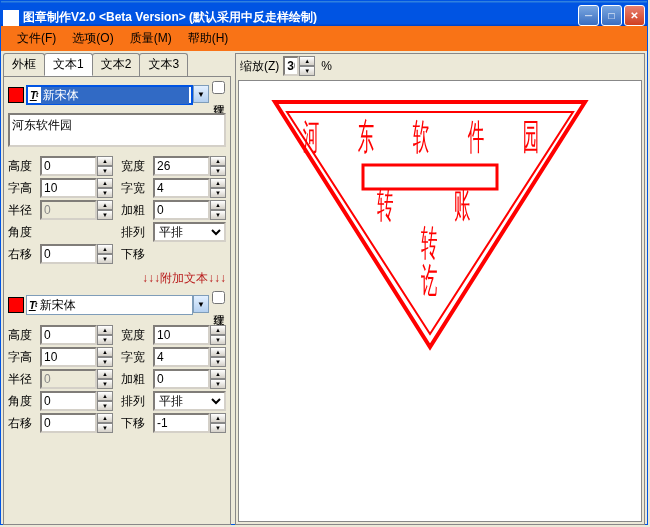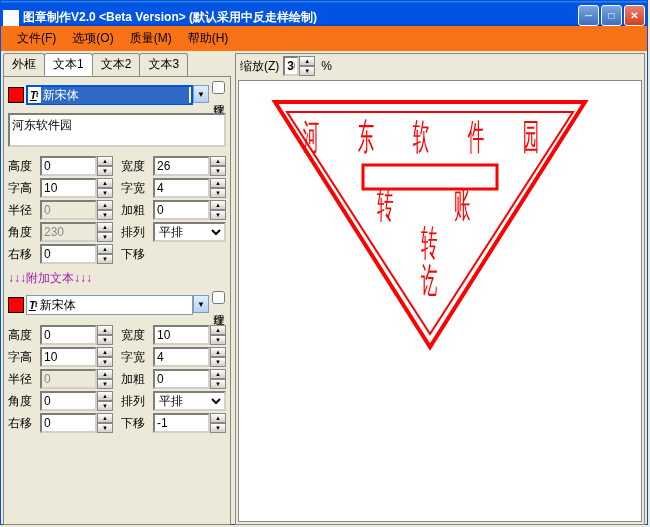--- a/index.html
+++ b/index.html
@@ -30,21 +30,21 @@
 .text-input { width: 100%; height: 34px; border: 2px inset #d4d0c8; background: #fff; padding: 2px; font-size: 12px; resize: none; font-family: inherit; }
 .param-grid { display: grid; grid-template-columns: 1fr 1fr; gap: 2px 8px; margin-top: 6px; }
 .param-row { display: flex; align-items: center; gap: 4px; }
 .param-label { width: 28px; font-size: 12px; }
 .spinner { display: flex; flex: 1; }
 .spinner input { flex: 1; width: 38px; border: 2px inset #d4d0c8; background: #fff; padding: 1px 2px; font-size: 12px; height: 20px; }
 .spinner input:disabled { background: #ece9d8; color: #888; }
 .spin-btns { display: flex; flex-direction: column; width: 16px; }
 .spin-btn { height: 10px; background: linear-gradient(to bottom, #fff, #d4d0c8); border: 1px solid #888; font-size: 6px; line-height: 6px; display: flex; align-items: center; justify-content: center; cursor: pointer; }
 .param-select { flex: 1; border: 2px inset #d4d0c8; background: #fff; height: 20px; font-size: 12px; }
-.addon-label { text-align: left; color: #a21caf; margin: 6px 0 4px; font-size: 12px; }
+.addon-label { text-align: right; color: #b91c1c; margin: 6px 0 4px; font-size: 12px; }
 .right-panel { flex: 1; border: 1px solid #888; background: #ece9d8; display: flex; flex-direction: column; }
 .preview-header { display: flex; align-items: center; padding: 2px 4px; font-size: 12px; }
 .preview-title { flex: 1; }
 .zoom-label { margin-right: 4px; }
 .zoom-spinner { display: flex; margin-right: 2px; }
 .zoom-spinner input { width: 16px; border: 2px inset #d4d0c8; height: 20px; padding: 1px 2px; font-size: 12px; text-align: right; font-weight: bold; }
 .preview-area { flex: 1; background: #fff; margin: 2px; border: 1px solid #888; position: relative; overflow: hidden; }
 .stamp-svg { position: absolute; top: 6px; left: 6px; }
 </style>
 </head>
@@ -149,27 +149,20 @@
               <div class="spinner">
                 <input value="0" style="">
                 <div class="spin-btns">
                   <div class="spin-btn">▲</div>
                   <div class="spin-btn">▼</div>
                 </div>
               </div>
             </div>
           <div class="param-row">
               <span class="param-label">角度</span>
-              <div class="spinner">
-                <input disabled="" value="230" style="">
-                <div class="spin-btns">
-                  <div class="spin-btn">▲</div>
-                  <div class="spin-btn">▼</div>
-                </div>
-              </div>
             </div>
           <div class="param-row">
               <span class="param-label">排列</span>
               <select class="param-select"><option>平排</option></select>
             </div>
           <div class="param-row">
               <span class="param-label">右移</span>
               <div class="spinner">
                 <input value="0" style="">
                 <div class="spin-btns">

